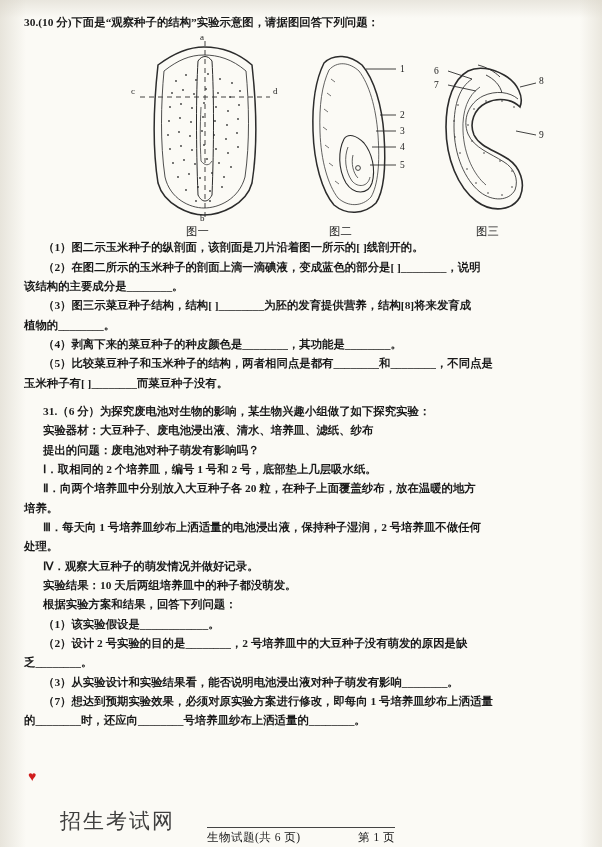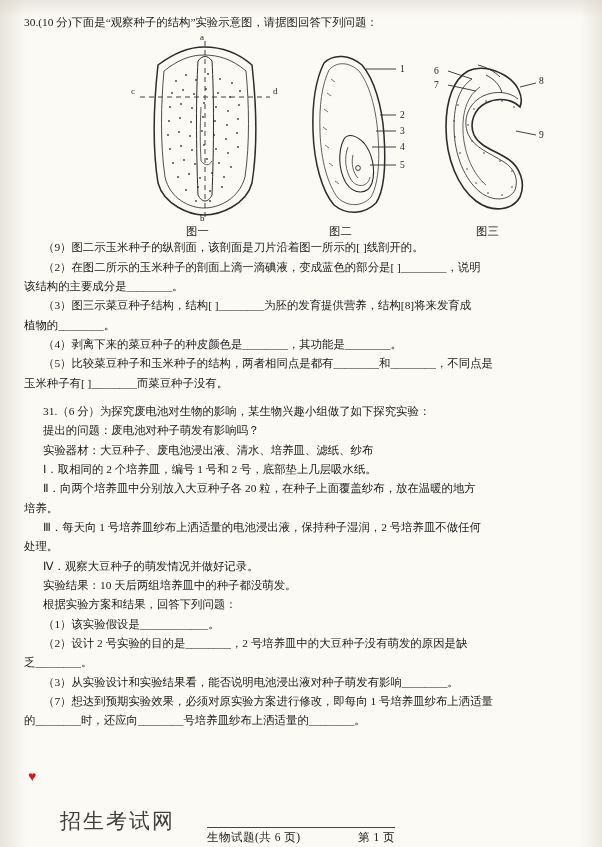--- a/index.html
+++ b/index.html
@@ -18,21 +18,21 @@
       linear-gradient(270deg, rgba(218,213,200,0.5) 0px, rgba(252,251,246,0) 22px),
       linear-gradient(180deg, rgba(210,205,193,0.45) 0px, rgba(252,251,246,0) 18px),
       #fbfaf5;
   }
   .sheet {
     position:absolute;
     left:24px; top:14px; right:14px; bottom:10px;
     font-size:11.4px;
     line-height:1.52;
   }
-  .q-line { margin:0 0 2px 0; }
+  .q-line { margin:0 0 2px 0;font-weight:bold; }
   .indent { text-indent:19px; }
   .nohang { text-indent:0; }
   .figures {
     position:relative;
     height:190px;
     margin:4px 0 2px 0;
   }
   .fig { position:absolute; top:0; }
   .fig1 { left:104px; }
   .fig2 { left:274px; }
@@ -255,34 +255,34 @@
         </svg>
       </div>
     </div>
 
     <div class="cap-row">
       <span class="cap cap1">图一</span>
       <span class="cap cap2">图二</span>
       <span class="cap cap3">图三</span>
     </div>
 
-    <div class="q-line indent">（9）图二示玉米种子的纵剖面，该剖面是刀片沿着图一所示的[     ]线剖开的。</div>
+    <div class="q-line indent">（1）图二示玉米种子的纵剖面，该剖面是刀片沿着图一所示的[     ]线剖开的。</div>
     <div class="q-line indent">（2）在图二所示的玉米种子的剖面上滴一滴碘液，变成蓝色的部分是[     ]________，说明</div>
     <div class="q-line nohang">该结构的主要成分是________。</div>
     <div class="q-line indent">（3）图三示菜豆种子结构，结构[     ]________为胚的发育提供营养，结构[8]将来发育成</div>
     <div class="q-line nohang">植物的________。</div>
     <div class="q-line indent">（4）剥离下来的菜豆种子的种皮颜色是________，其功能是________。</div>
     <div class="q-line indent">（5）比较菜豆种子和玉米种子的结构，两者相同点是都有________和________，不同点是</div>
     <div class="q-line nohang">玉米种子有[     ]________而菜豆种子没有。</div>
 
     <div style="height:9px"></div>
 
     <div class="q-line indent">31.（6 分）为探究废电池对生物的影响，某生物兴趣小组做了如下探究实验：</div>
+    <div class="q-line indent">实验器材：大豆种子、废电池浸出液、清水、培养皿、滤纸、纱布</div>
     <div class="q-line indent">提出的问题：废电池对种子萌发有影响吗？</div>
-    <div class="q-line indent">实验器材：大豆种子、废电池浸出液、清水、培养皿、滤纸、纱布</div>
     <div class="q-line indent">Ⅰ．取相同的 2 个培养皿，编号 1 号和 2 号，底部垫上几层吸水纸。</div>
     <div class="q-line indent">Ⅱ．向两个培养皿中分别放入大豆种子各 20 粒，在种子上面覆盖纱布，放在温暖的地方</div>
     <div class="q-line nohang">培养。</div>
     <div class="q-line indent">Ⅲ．每天向 1 号培养皿纱布上洒适量的电池浸出液，保持种子湿润，2 号培养皿不做任何</div>
     <div class="q-line nohang">处理。</div>
     <div class="q-line indent">Ⅳ．观察大豆种子的萌发情况并做好记录。</div>
     <div class="q-line indent">实验结果：10 天后两组培养皿中的种子都没萌发。</div>
     <div class="q-line indent">根据实验方案和结果，回答下列问题：</div>
 
     <div class="q-line indent">（1）该实验假设是____________。</div>

